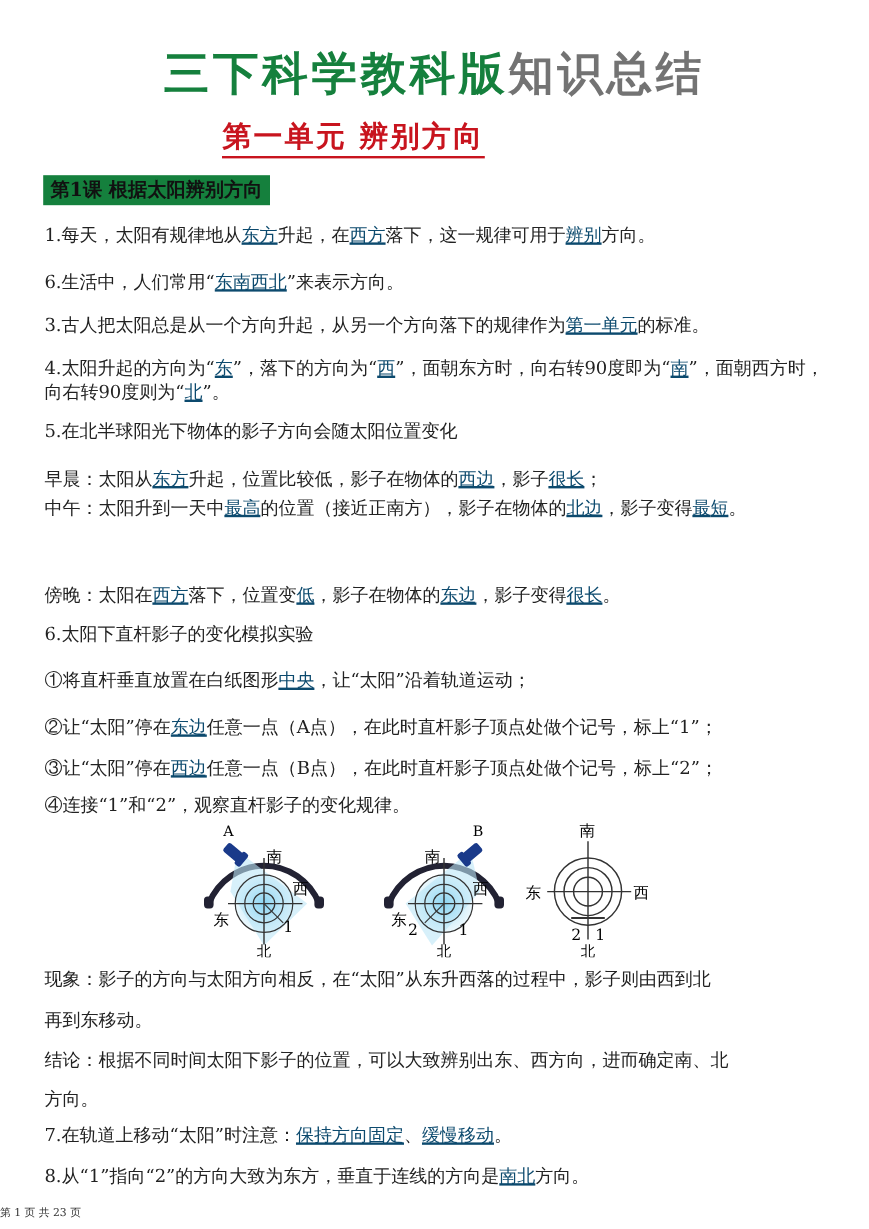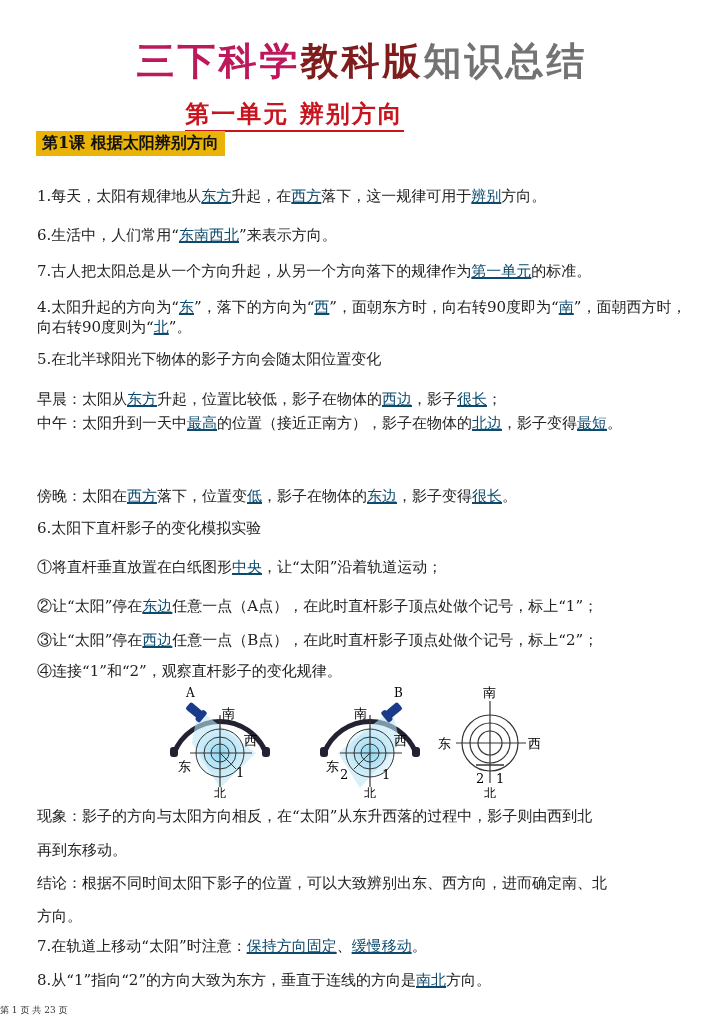--- a/index.html
+++ b/index.html
@@ -1,23 +1,23 @@
 <!DOCTYPE html>
 <html><head>
 <meta charset="utf-8">
 <style>
   html,body{margin:0;padding:0;background:#fff;}
   body{width:724px;height:1024px;position:relative;overflow:hidden;font-family:"DejaVu Serif","Liberation Serif",serif;color:#222;}
   .title{position:absolute;top:36px;left:0;width:724px;text-align:center;font-size:38px;font-weight:bold;letter-spacing:3px;font-family:"DejaVu Sans","Liberation Sans",sans-serif;}
-  .t-blue{color:#be185d;}
-  .t-black{color:#7f1d1d;}
+  .t-blue{color:#15803d;}
+  .t-black{color:#15803d;}
   .t-red{color:#737373;}
   .unit{position:absolute;top:98px;left:0;width:589px;text-align:center;font-size:24px;font-weight:bold;color:#c8141e;}
   .unit span{border-bottom:2px solid #c8141e;padding-bottom:2px;letter-spacing:2px;}
-  .lesson{position:absolute;top:131px;left:36px;background:#eab308;padding:2px 6px;font-size:16px;font-weight:bold;color:#111;}
+  .lesson{position:absolute;top:146px;left:36px;background:#15803d;padding:2px 6px;font-size:16px;font-weight:bold;color:#111;}
   .p{position:absolute;left:37px;font-size:15px;line-height:20px;color:#222;white-space:nowrap;}
   .k{color:#0c4a6e;text-decoration:underline;text-decoration-thickness:1.5px;}
   .footer{position:absolute;top:1004px;left:0;width:724px;font-size:9px;color:#333;}
   .fig{position:absolute;top:683px;left:160px;width:380px;height:115px;}
 </style>
 </head>
 <body>
 
 <div class="title">
   <span class="t-blue">三下科学</span><span class="t-black">教科版</span><span class="t-red">知识总结</span>
@@ -29,21 +29,21 @@
 
 <div class="p" style="top:186px">
   <span>1.每天，太阳有规律地从</span><span class="k">东方</span><span>升起，在</span><span class="k">西方</span><span>落下，这一规律可用于</span><span class="k">辨别</span><span>方向。</span>
 </div>
 
 <div class="p" style="top:225px">
   <span>6.生活中，人们常用“</span><span class="k">东南西北</span><span>”来表示方向。</span>
 </div>
 
 <div class="p" style="top:261px">
-  <span>7.古人把太阳总是从一个方向升起，从另一个方向落下的规律作为</span><span class="k">第一单元</span><span>的标准。</span>
+  <span>3.古人把太阳总是从一个方向升起，从另一个方向落下的规律作为</span><span class="k">第一单元</span><span>的标准。</span>
 </div>
 
 <div class="p" style="top:297px;white-space:normal;width:650px;">
   <span>4.太阳升起的方向为“</span><span class="k">东</span><span>”，落下的方向为“</span><span class="k">西</span><span>”，面朝东方时，向右转90度即为“</span><span class="k">南</span><span>”，面朝西方时，向右转90度则为“</span><span class="k">北</span><span>”。</span>
 </div>
 
 <div class="p" style="top:349px">5.在北半球阳光下物体的影子方向会随太阳位置变化</div>
 
 <div class="p" style="top:389px">
   <span>早晨：太阳从</span><span class="k">东方</span><span>升起，位置比较低，影子在物体的</span><span class="k">西边</span><span>，影子</span><span class="k">很长</span><span>；</span>

